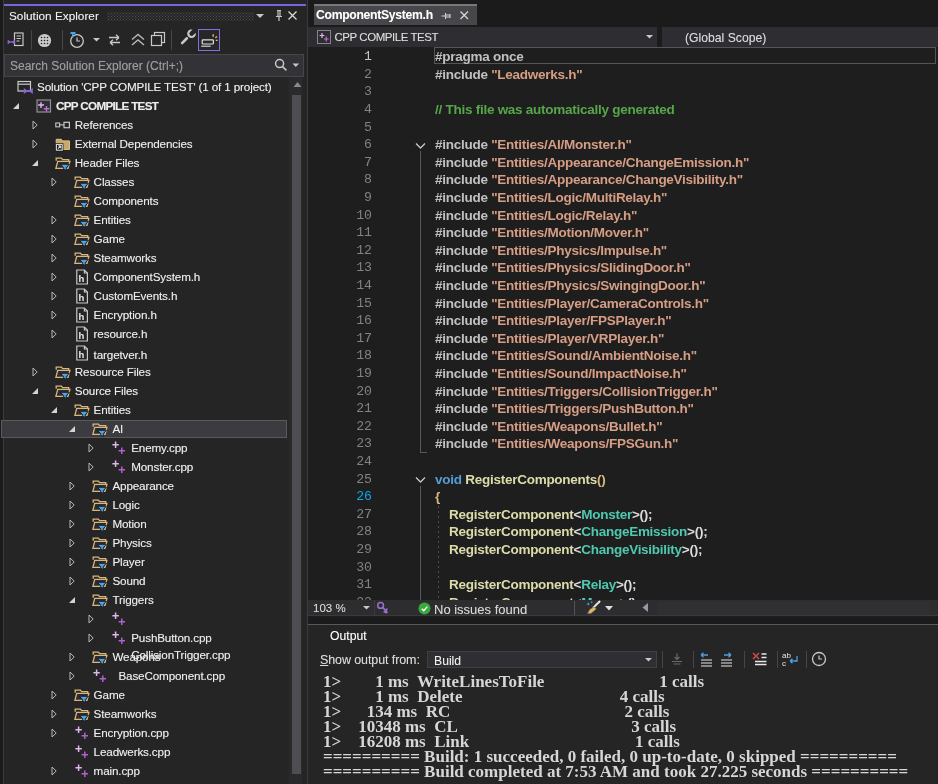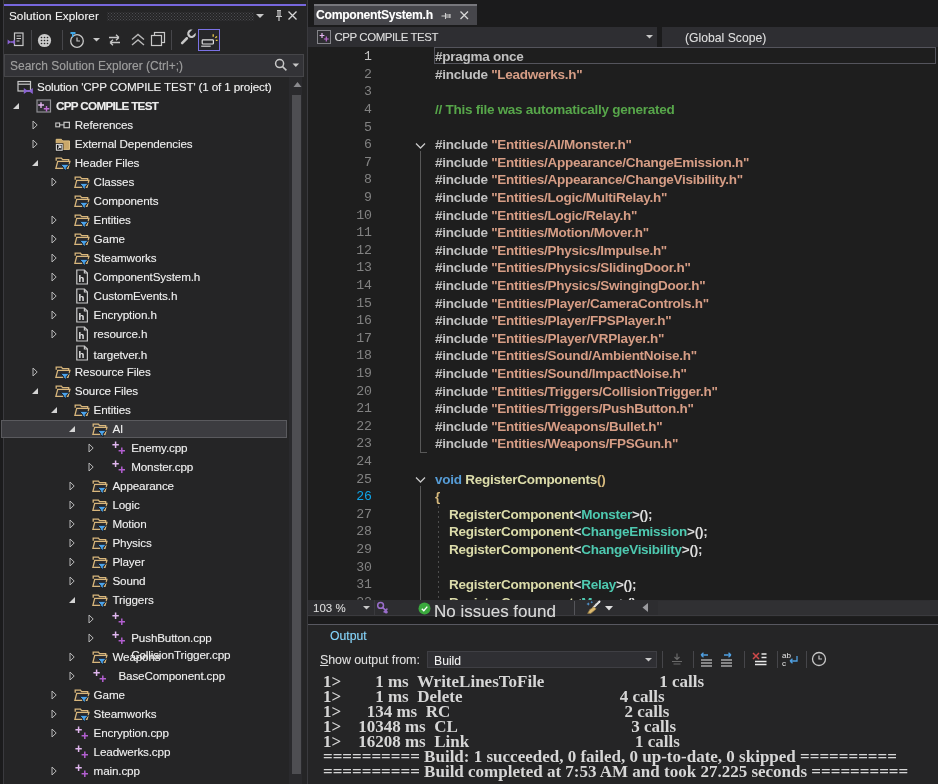--- a/index.html
+++ b/index.html
@@ -490,41 +490,41 @@
 <div class="sep" style="left:374px;top:600px;height:16px;background:#3a3a3e"></div>
 <svg class="a" style="left:376px;top:601px" width="13" height="14" viewBox="0 0 13 14">
     <circle cx="4.6" cy="4.4" r="2.9" fill="none" stroke="#9a6ecb" stroke-width="1.5"></circle>
     <path d="M6.7 6.5 L10.6 10.4 M8.2 10.9 L10.9 8.2" stroke="#9a6ecb" stroke-width="1.7" stroke-linecap="round"></path>
     <circle cx="10.2" cy="11.2" r="1.4" fill="#9a6ecb"></circle>
   </svg>
 <svg class="a" style="left:418px;top:602px" width="13" height="13" viewBox="0 0 13 13">
     <circle cx="6.5" cy="6.5" r="6" fill="#3aa83d"></circle>
     <path d="M3.8 6.7 L5.8 8.7 L9.3 4.6" stroke="#fff" stroke-width="1.4" fill="none"></path>
   </svg>
-<div class="a sans" style="left:434px;top:602px;font-size:17px;color:#d8d8d8">No issues found</div>
+<div class="a sans" style="left:434px;top:602px;font-size:13px;color:#d8d8d8">No issues found</div>
 <div class="sep" style="left:574px;top:601px;height:14px;background:#55555a"></div>
 <svg class="a" style="left:585px;top:600px" width="17" height="16" viewBox="0 0 17 16">
     <path d="M14.5 1.5 L8.5 7.5" stroke="#ededed" stroke-width="2" stroke-linecap="round"></path>
     <path d="M13.2 2.8 l-1 -1 M11.7 4.3 l-1 -1 M10.2 5.8 l-1 -1" stroke="#8a8a8a" stroke-width="0.8"></path>
     <path d="M9 6.8 L11.2 9 L5.8 13.4 L2.6 13.4 L4.8 9.6 Z" fill="#dcb96f" stroke="#8a7340" stroke-width="0.7"></path>
     <path d="M3.2 2.2 l0.5 1.3 1.3 0.5 -1.3 0.5 -0.5 1.3 -0.5 -1.3 -1.3 -0.5 1.3 -0.5 Z" fill="#58a6e8"></path>
     <path d="M6.8 0.8 l0.4 1 1 0.4 -1 0.4 -0.4 1 -0.4 -1 -1 -0.4 1 -0.4 Z" fill="#58a6e8"></path>
   </svg>
 <svg class="a" style="left:604px;top:605px" width="10" height="7" viewBox="0 0 10 7">
     <path d="M1 1 L5 5.5 L9 1 Z" fill="#e0e0e0"></path>
   </svg>
 <svg class="a" style="left:641px;top:602px" width="8" height="11" viewBox="0 0 8 11">
     <path d="M7 1 L1.5 5.5 L7 10 Z" fill="#9a9a9e"></path>
   </svg>
 <div class="a" style="left:658px;top:601px;width:272px;height:14px;background:#303033"></div>
 <div class="a" style="left:308px;top:617px;width:630px;height:7px;background:#1b1b1c"></div>
 <div class="a" style="left:308px;top:623.5px;width:630px;height:1.2px;background:#585860"></div>
 <div class="a" style="left:308px;top:624.7px;width:630px;height:159.3px;background:#252526"></div>
 <div class="a" style="left:307px;top:617px;width:1px;height:167px;background:#3a3a3e"></div>
-<div class="a sans" style="left:330px;top:629px;font-size:12.2px;color:#7dd3fc">Output</div>
+<div class="a sans" style="left:330px;top:629px;font-size:12.2px;color:#ffffff">Output</div>
 <div class="a sans" style="left:320px;top:652.5px;font-size:12.5px;color:#dcdcdc;letter-spacing:-0.1px"><span style="text-decoration:underline">S</span>how output from:</div>
 <div class="a" style="left:427px;top:651px;width:230px;height:17px;background:#2f2f33;border:1px solid #3f3f44"></div>
 <div class="a sans" style="left:434px;top:653.5px;font-size:12.2px;color:#f0f0f0">Build</div>
 <svg class="a" style="left:644px;top:657px" width="9" height="6" viewBox="0 0 9 6">
     <path d="M1 1 L4.5 4.5 L8 1 Z" fill="#c8c8c8"></path>
   </svg>
 <div class="sep" style="left:662px;top:651px;height:17px;background:#46464a"></div>
 <div class="sep" style="left:693px;top:651px;height:17px;background:#46464a"></div>
 <div class="sep" style="left:744px;top:651px;height:17px;background:#46464a"></div>
 <div class="sep" style="left:777px;top:651px;height:17px;background:#46464a"></div>

